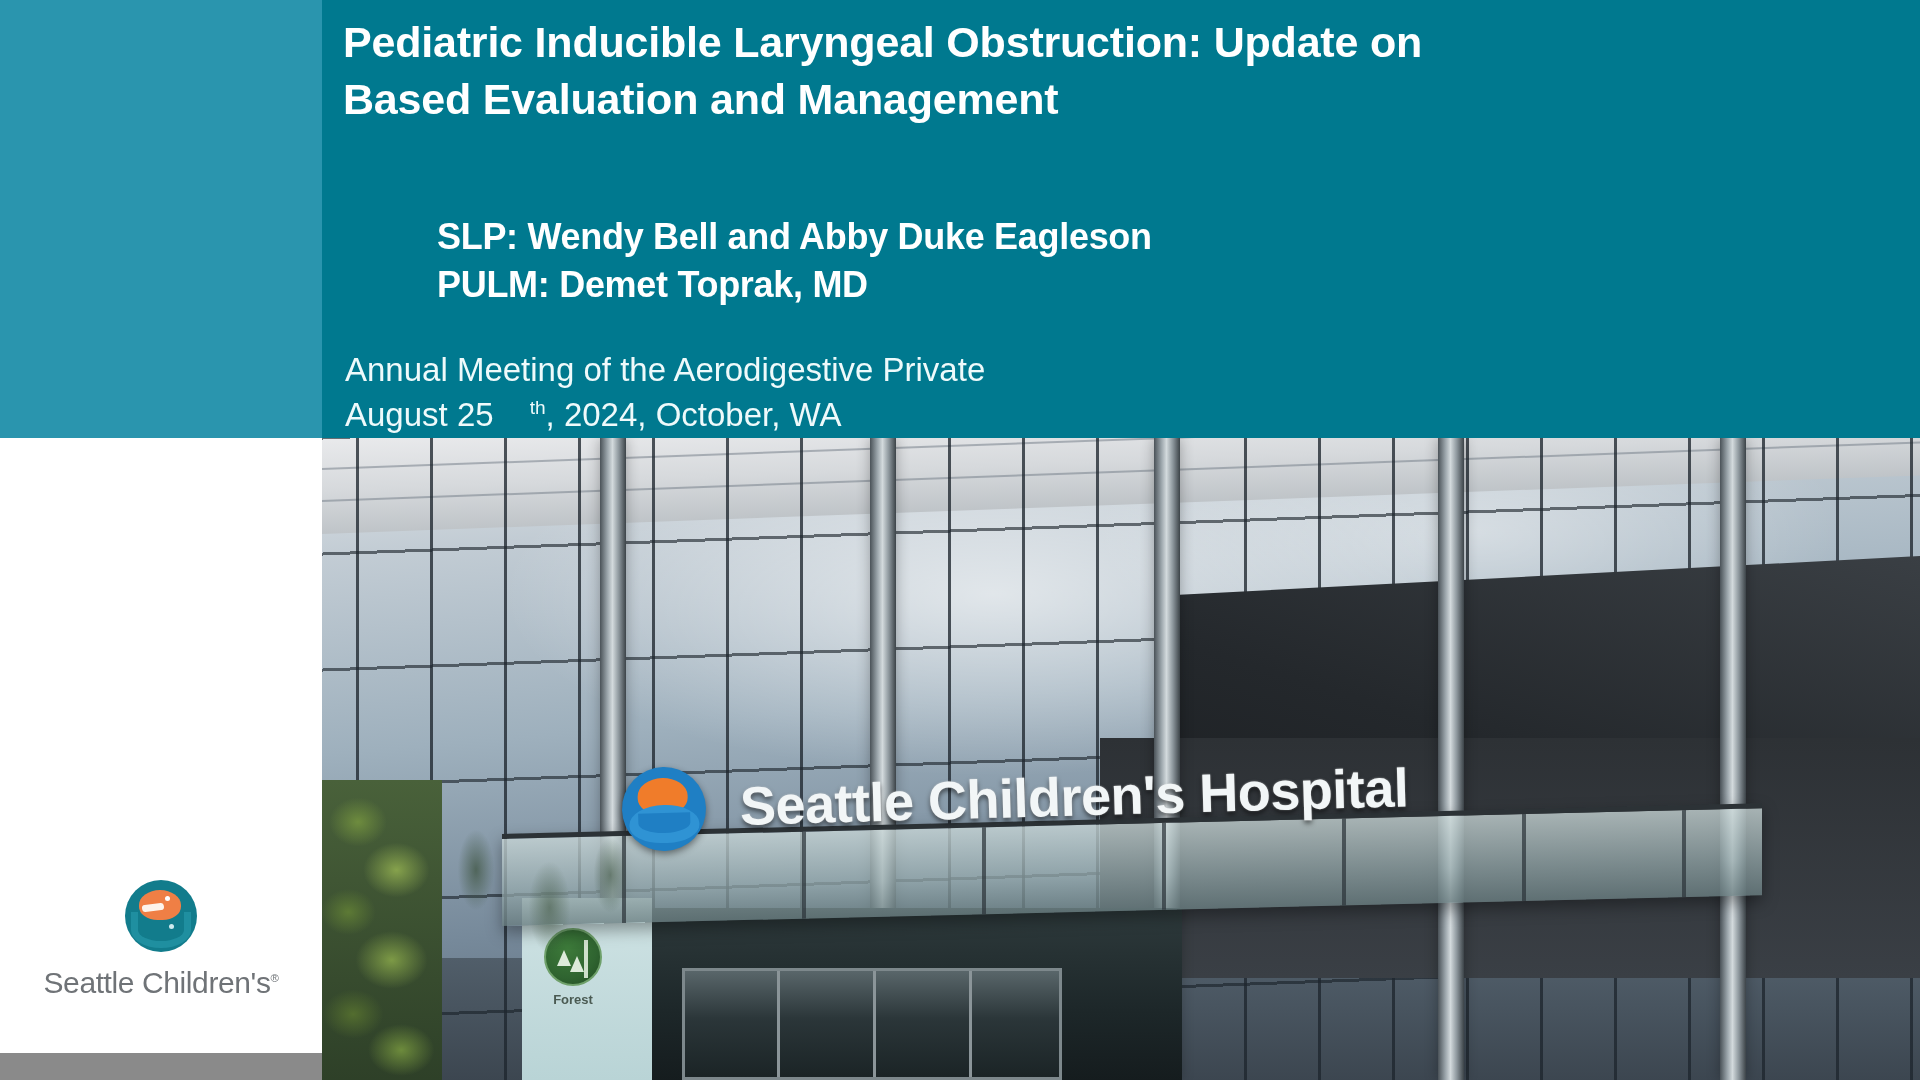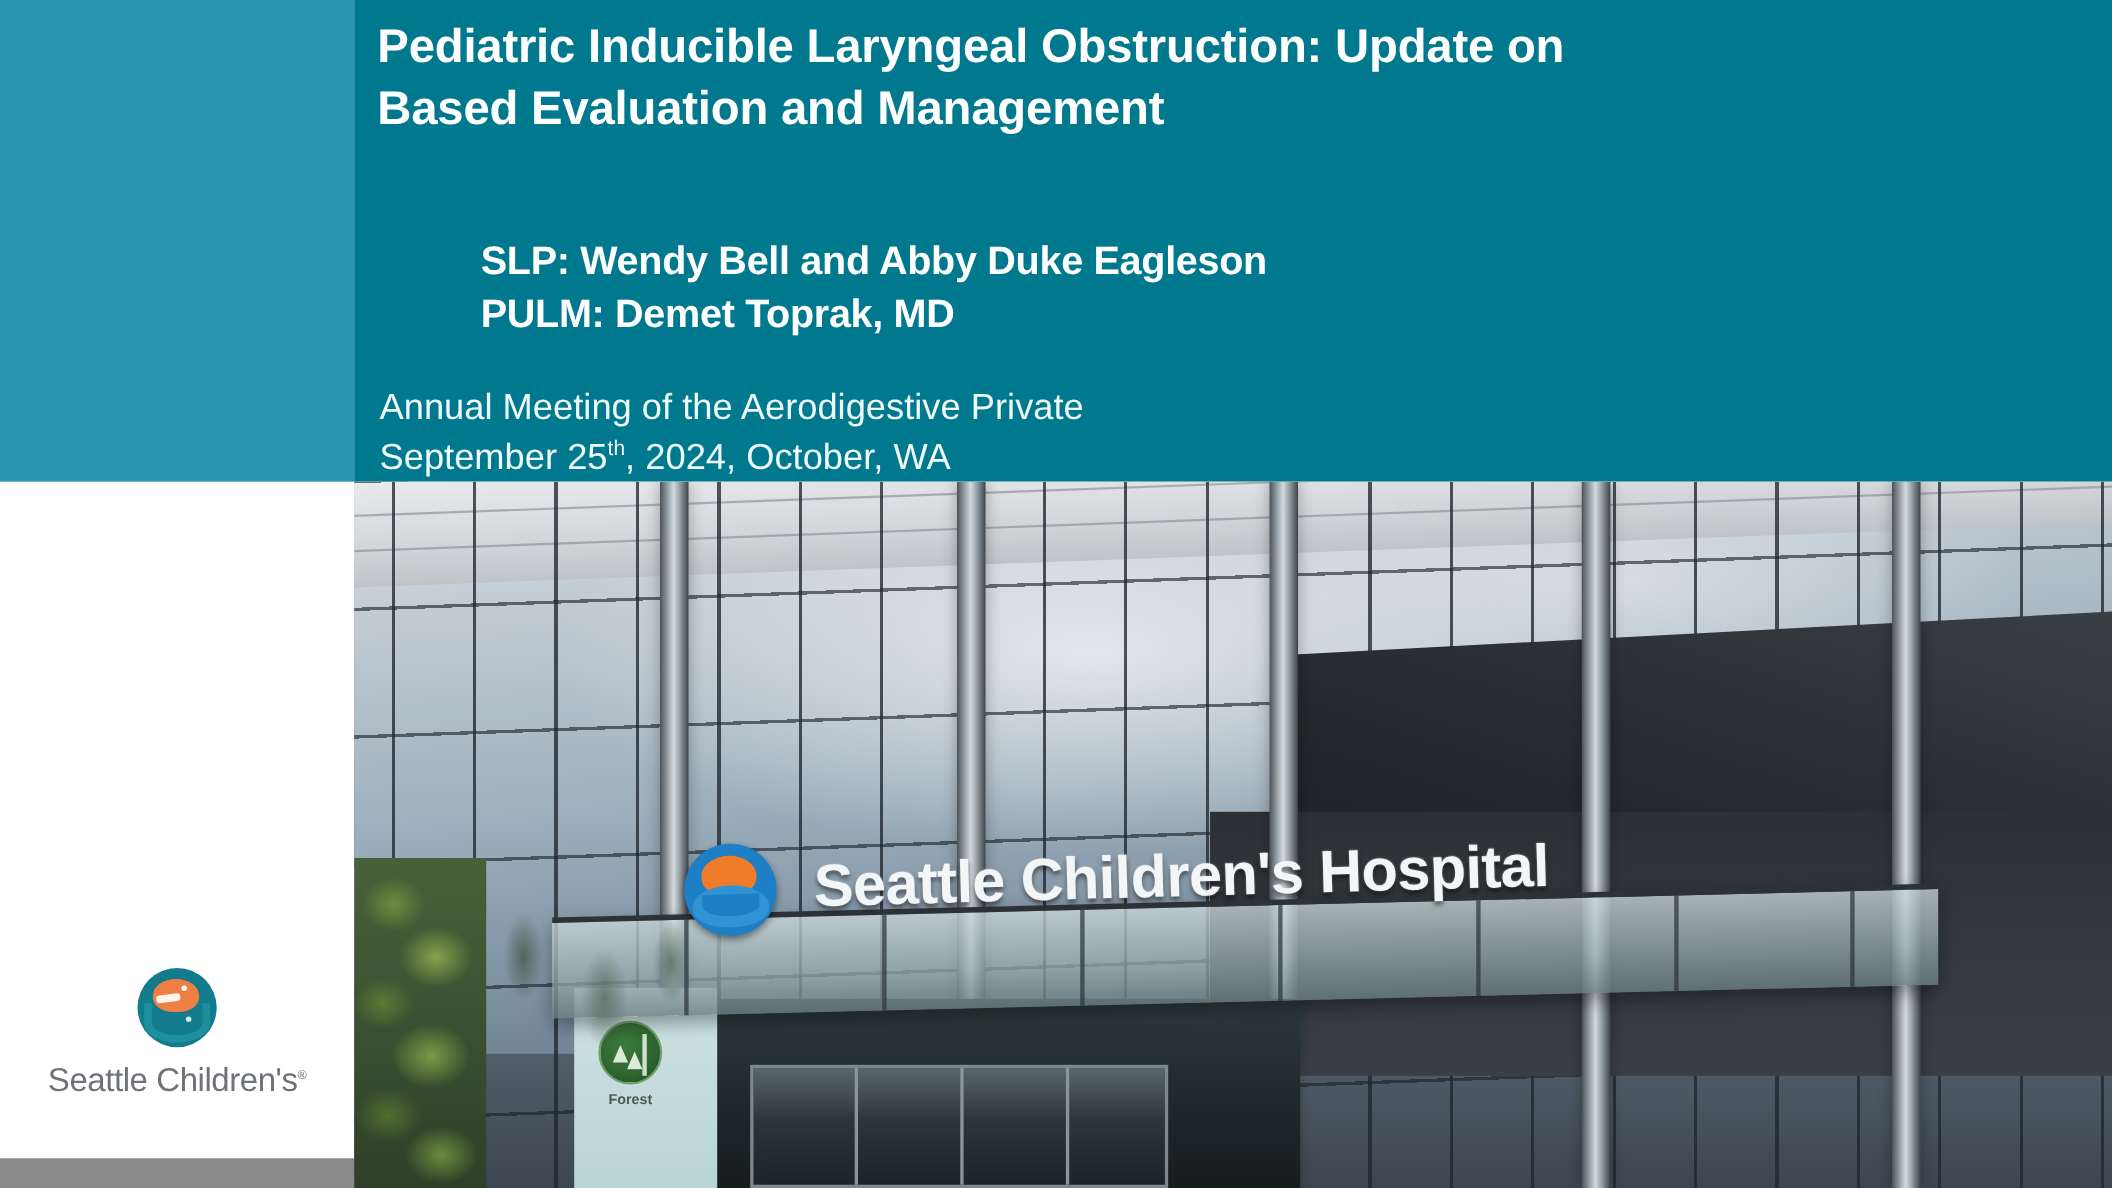--- a/index.html
+++ b/index.html
@@ -45,21 +45,21 @@
     margin-top:36px;
   }
   .presenters div { white-space:nowrap; }
 
   
   .meeting {
     position:absolute; left:345px; top:348px; width:1200px;
     color:#eefafb; font-size:33px; font-weight:300; line-height:1.36;
   }
   .meeting div { white-space:nowrap; }
-  .meeting sup { font-size:0.58em; vertical-align:super; }
+  .meeting sup { font-size:0.58em; vertical-align:super;margin-left:36px; }
 
   
   .photo {
     position:absolute; left:322px; top:438px; width:1598px; height:642px;
     overflow:hidden;
     background:
       linear-gradient(180deg,#a9b9c6 0%,#8fa3b2 22%,#6d7f8d 55%,#3c4650 100%);
   }
   
   .glass-wall {
@@ -329,21 +329,21 @@
     <div>Based Evaluation and Management</div>
   </div>
 
   <div class="presenters">
     <div>SLP: Wendy Bell and Abby Duke Eagleson</div>
     <div>PULM: Demet Toprak, MD</div>
   </div>
 
   <div class="meeting">
     <div>Annual Meeting of the Aerodigestive Private</div>
-    <div><span>September 25</span><sup>th</sup><span>, 2024, October, WA</span></div>
+    <div><span>August 25</span><sup>th</sup><span>, 2024, October, WA</span></div>
   </div>
 
   <div class="white-panel"></div>
   <div class="gray-bar"></div>
 
   <div class="sc-logo">
     <div class="sc-mark">
       <div class="salmon"></div>
       <div class="salmon-fin"></div>
       <div class="salmon-eye"></div>

